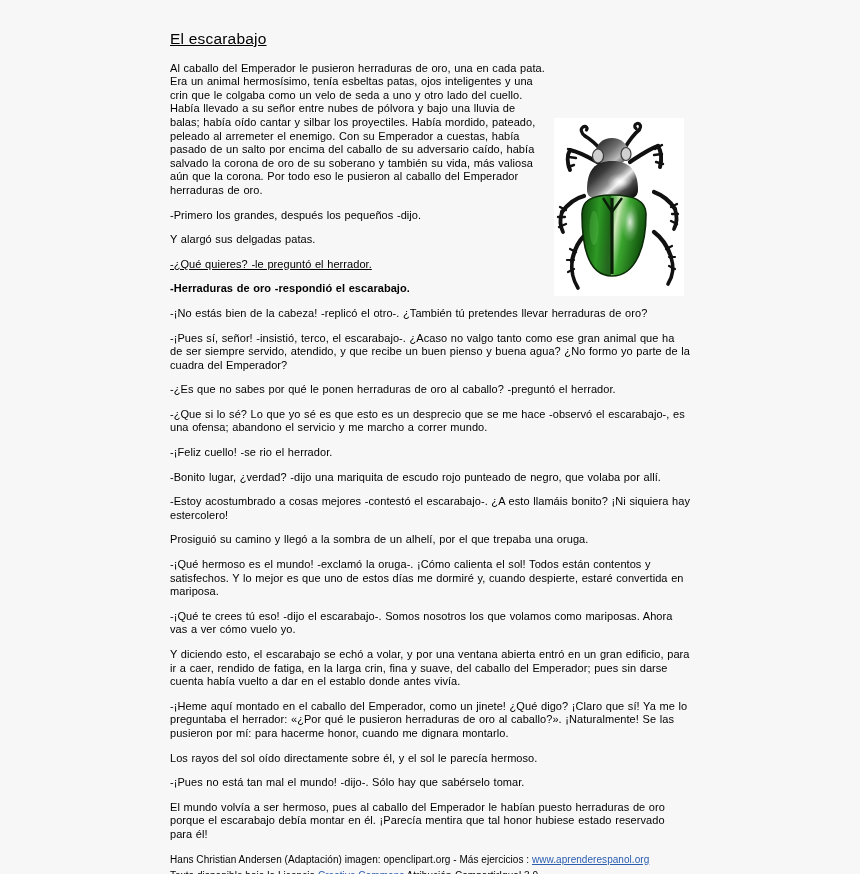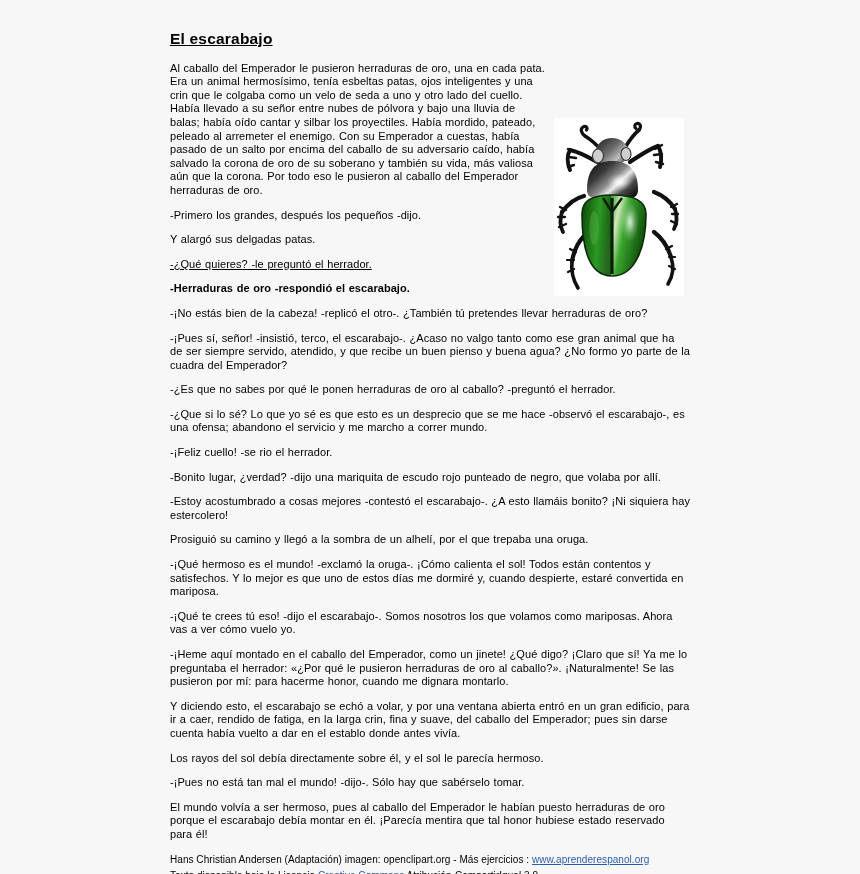--- a/index.html
+++ b/index.html
@@ -24,21 +24,21 @@
 
   #doc {
     position: absolute;
     left: 170px;
     top: 30px;
     width: 520px;
   }
 
   h1.doc-title {
     font-size: 15.5px;
-    font-weight: bold;
+    font-weight: normal;
     margin: 0 0 13px 0;
     padding: 0;
     text-decoration: underline;
     letter-spacing: 0.2px;
     line-height: 1.2;
   }
 
   p.para {
     font-size: 11px;
     line-height: 13.6px;
@@ -97,23 +97,23 @@
     <p class="para">-¡No estás bien de la cabeza! -replicó el otro-. ¿También tú pretendes llevar herraduras de oro?</p>
     <p class="para">-¡Pues sí, señor! -insistió, terco, el escarabajo-. ¿Acaso no valgo tanto como ese gran animal que ha de ser siempre servido, atendido, y que recibe un buen pienso y buena agua? ¿No formo yo parte de la cuadra del Emperador?</p>
     <p class="para">-¿Es que no sabes por qué le ponen herraduras de oro al caballo? -preguntó el herrador.</p>
     <p class="para">-¿Que si lo sé? Lo que yo sé es que esto es un desprecio que se me hace -observó el escarabajo-, es una ofensa; abandono el servicio y me marcho a correr mundo.</p>
     <p class="para">-¡Feliz cuello! -se rio el herrador.</p>
     <p class="para">-Bonito lugar, ¿verdad? -dijo una mariquita de escudo rojo punteado de negro, que volaba por allí.</p>
     <p class="para">-Estoy acostumbrado a cosas mejores -contestó el escarabajo-. ¿A esto llamáis bonito? ¡Ni siquiera hay estercolero!</p>
     <p class="para">Prosiguió su camino y llegó a la sombra de un alhelí, por el que trepaba una oruga.</p>
     <p class="para">-¡Qué hermoso es el mundo! -exclamó la oruga-. ¡Cómo calienta el sol! Todos están contentos y satisfechos. Y lo mejor es que uno de estos días me dormiré y, cuando despierte, estaré convertida en mariposa.</p>
     <p class="para">-¡Qué te crees tú eso! -dijo el escarabajo-. Somos nosotros los que volamos como mariposas. Ahora vas a ver cómo vuelo yo.</p>
+    <p class="para">Y diciendo esto, el escarabajo se echó a volar, y por una ventana abierta entró en un gran edificio, para ir a caer, rendido de fatiga, en la larga crin, fina y suave, del caballo del Emperador; pues sin darse cuenta había vuelto a dar en el establo donde antes vivía.</p>
     <p class="para">-¡Heme aquí montado en el caballo del Emperador, como un jinete! ¿Qué digo? ¡Claro que sí! Ya me lo preguntaba el herrador: «¿Por qué le pusieron herraduras de oro al caballo?». ¡Naturalmente! Se las pusieron por mí: para hacerme honor, cuando me dignara montarlo.</p>
-    <p class="para">Y diciendo esto, el escarabajo se echó a volar, y por una ventana abierta entró en un gran edificio, para ir a caer, rendido de fatiga, en la larga crin, fina y suave, del caballo del Emperador; pues sin darse cuenta había vuelto a dar en el establo donde antes vivía.</p>
-    <p class="para">Los rayos del sol debía directamente sobre él, y el sol le parecía hermoso.</p>
+    <p class="para">Los rayos del sol oído directamente sobre él, y el sol le parecía hermoso.</p>
     <p class="para">-¡Pues no está tan mal el mundo! -dijo-. Sólo hay que sabérselo tomar.</p>
     <p class="para">El mundo volvía a ser hermoso, pues al caballo del Emperador le habían puesto herraduras de oro porque el escarabajo debía montar en él. ¡Parecía mentira que tal honor hubiese estado reservado para él!</p>
 
     <div class="footer-block">
       <p class="footer-line"><span>Hans Christian Andersen (Adaptación) imagen: openclipart.org  - Más ejercicios : </span><a class="doclink" href="#">www.aprenderespanol.org</a></p>
       <p class="footer-line"><span>Texto disponible bajo la Licencia </span><a class="doclink" href="#">Creative Commons</a><span> Atribución-CompartirIgual 3.0</span></p>
     </div>
 
   </div>
 

